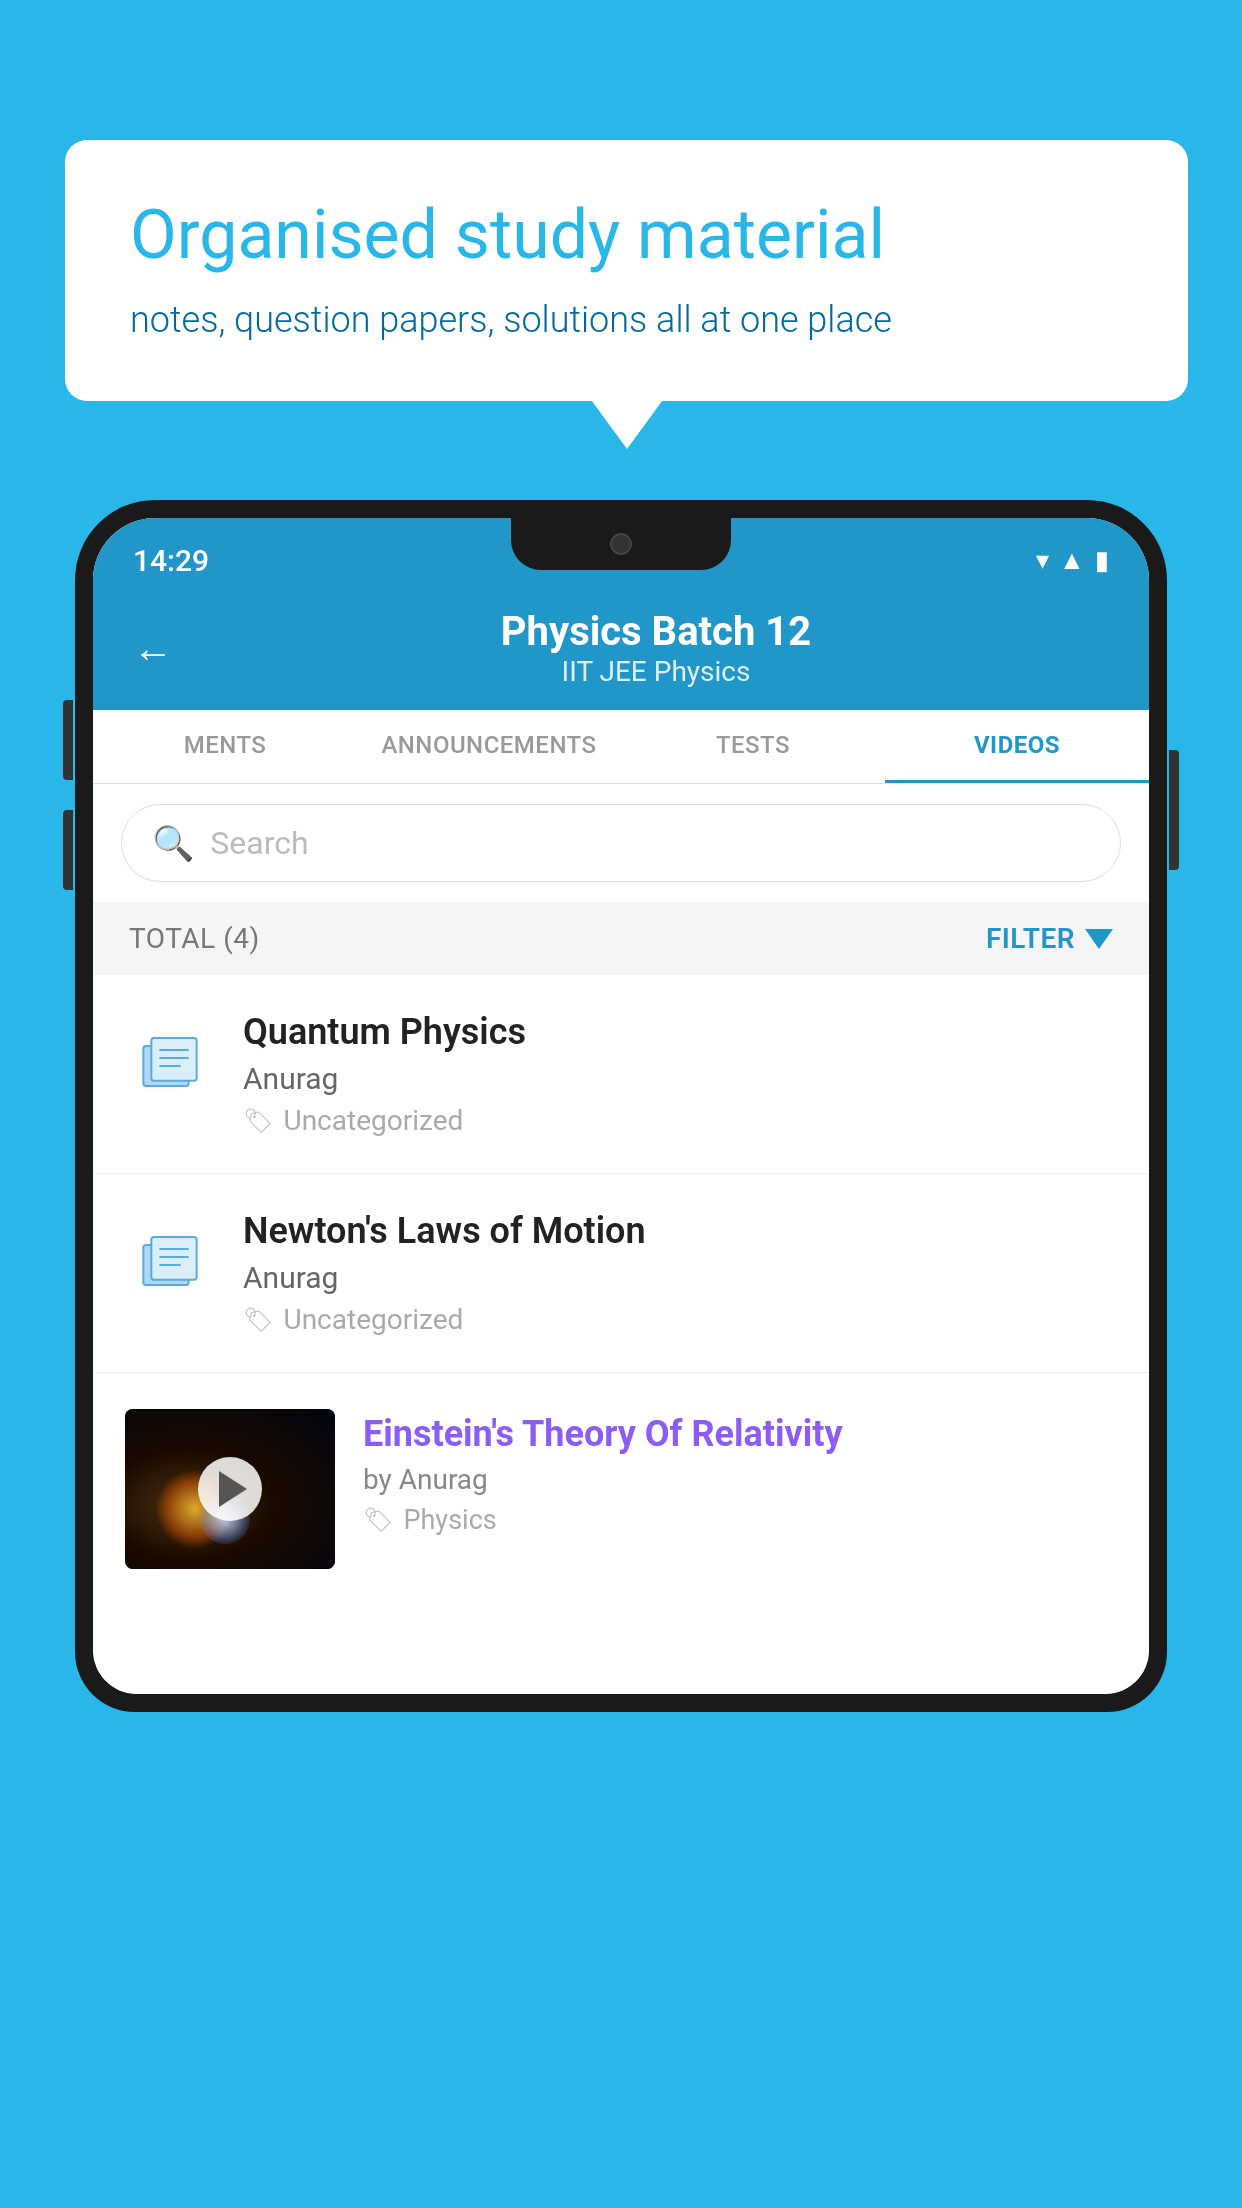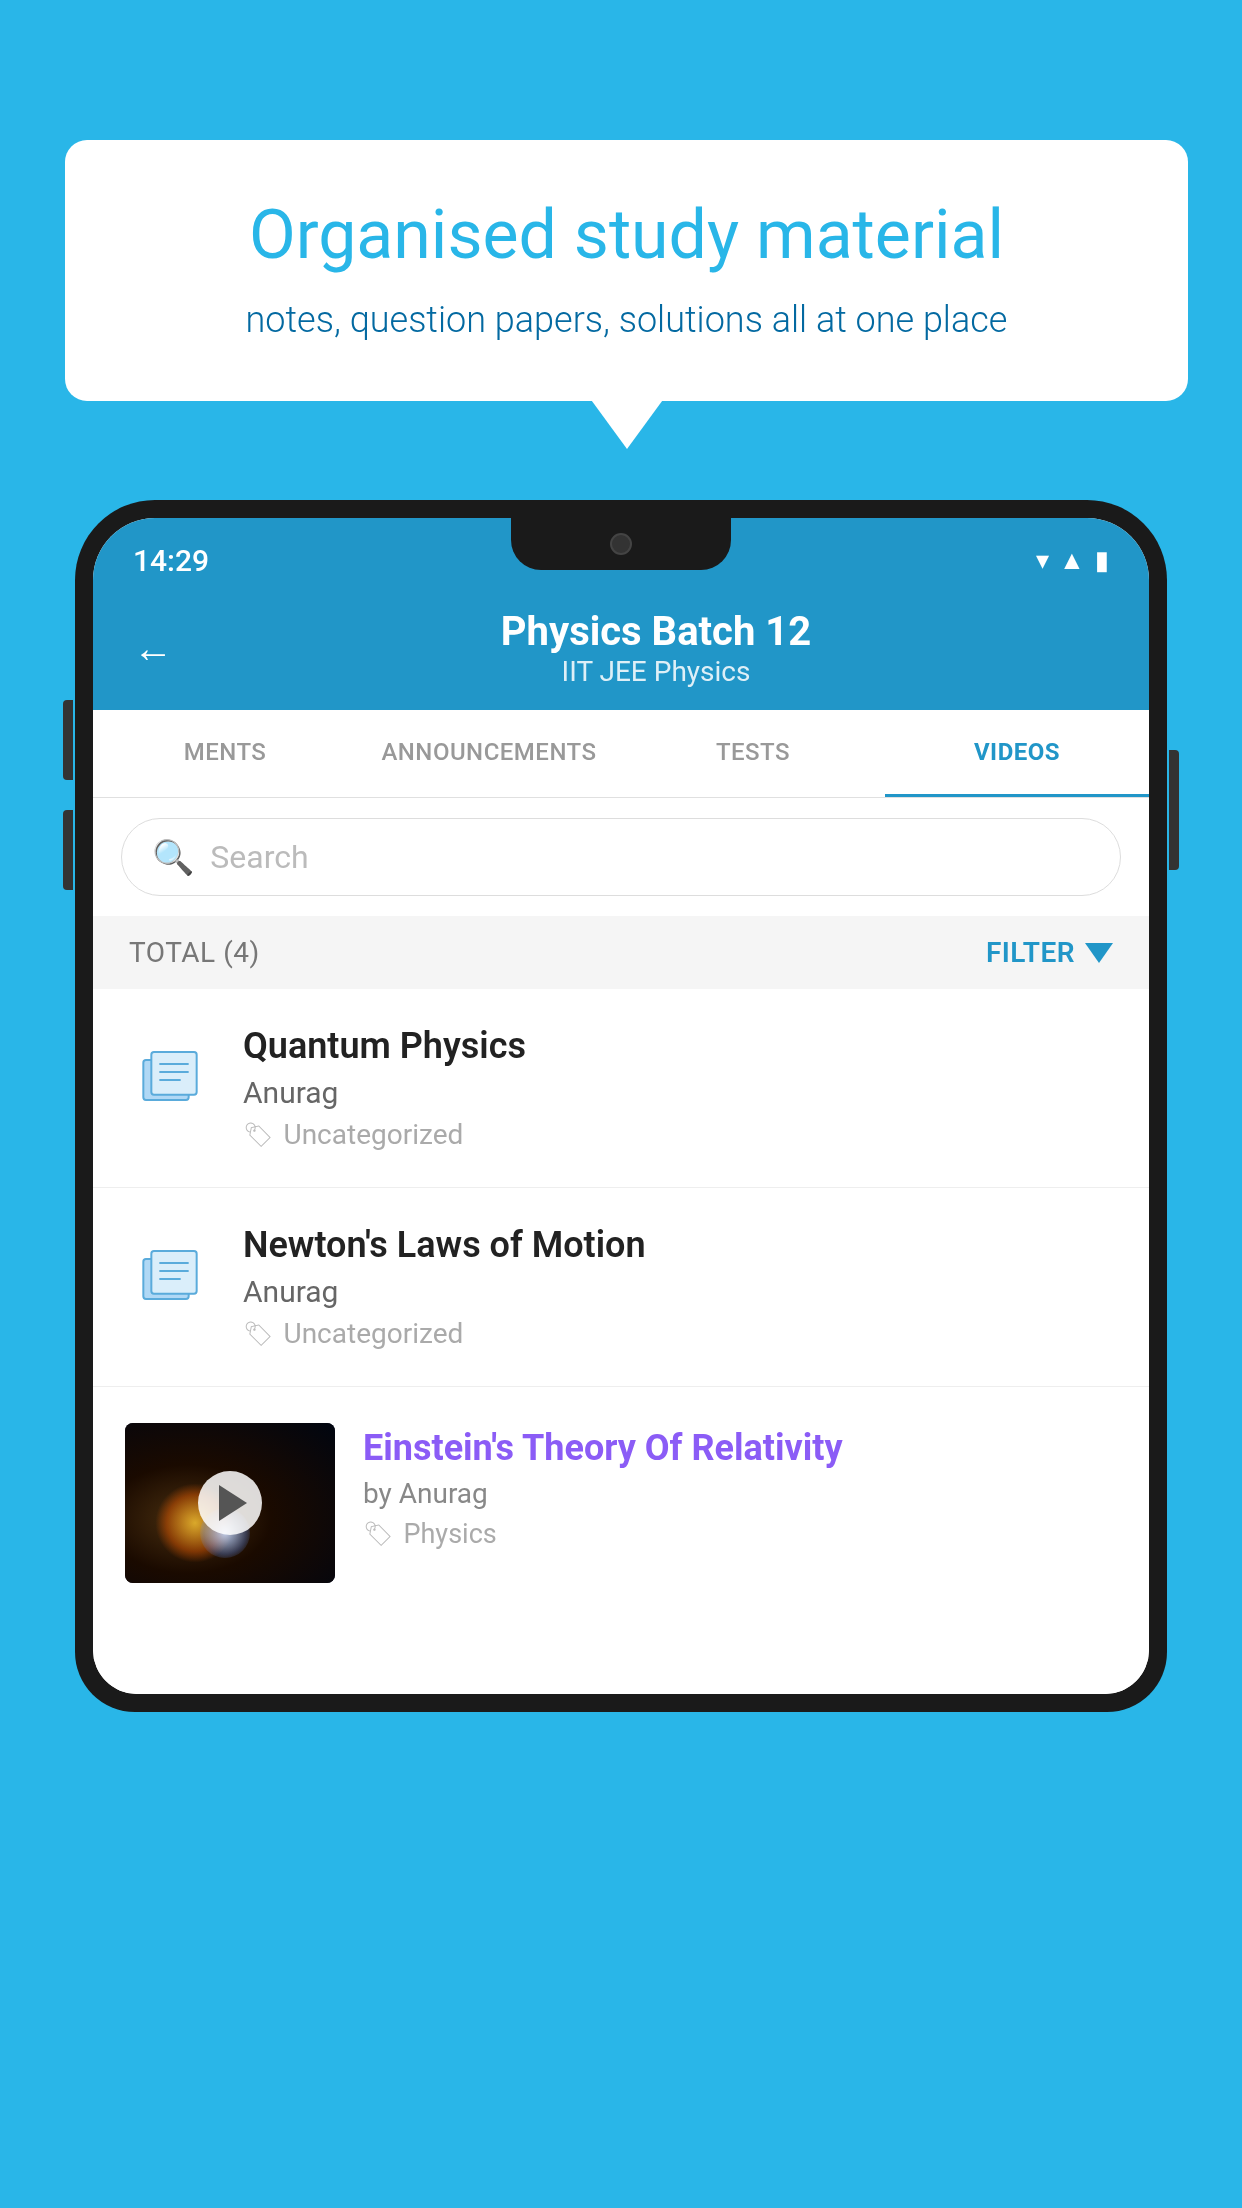--- a/index.html
+++ b/index.html
@@ -12,21 +12,20 @@
       overflow: hidden;
       position: relative;
     }
 
     
     .speech-bubble-container {
       position: absolute;
       top: 140px;
       left: 65px;
       right: 54px;
-      text-align: center;
     }
 
     .speech-bubble {
       background: white;
       border-radius: 22px;
       padding: 55px 65px 60px 65px;
       position: relative;
     }
 
     .speech-bubble::after {
@@ -201,21 +200,21 @@
     .tabs-bar {
       background: white;
       display: flex;
       border-bottom: 1px solid #e0e0e0;
       overflow: hidden;
     }
 
     .tab {
       flex: 1;
       text-align: center;
-      padding: 28px 6px;
+      padding: 21px 6px;
       font-size: 24px;
       font-weight: 500;
       color: #999;
       letter-spacing: 0.5px;
       text-transform: uppercase;
       cursor: pointer;
       border-bottom: 3px solid transparent;
     }
 
     .tab.active {

